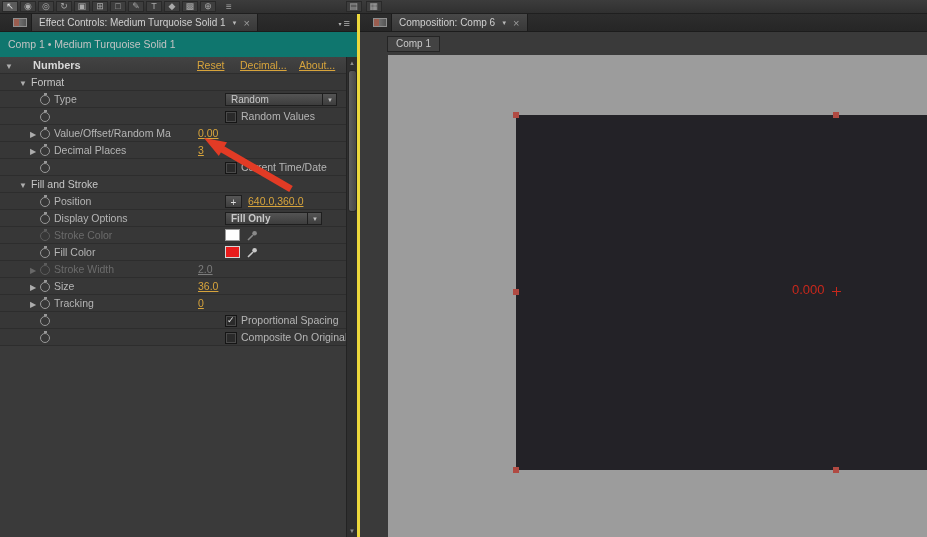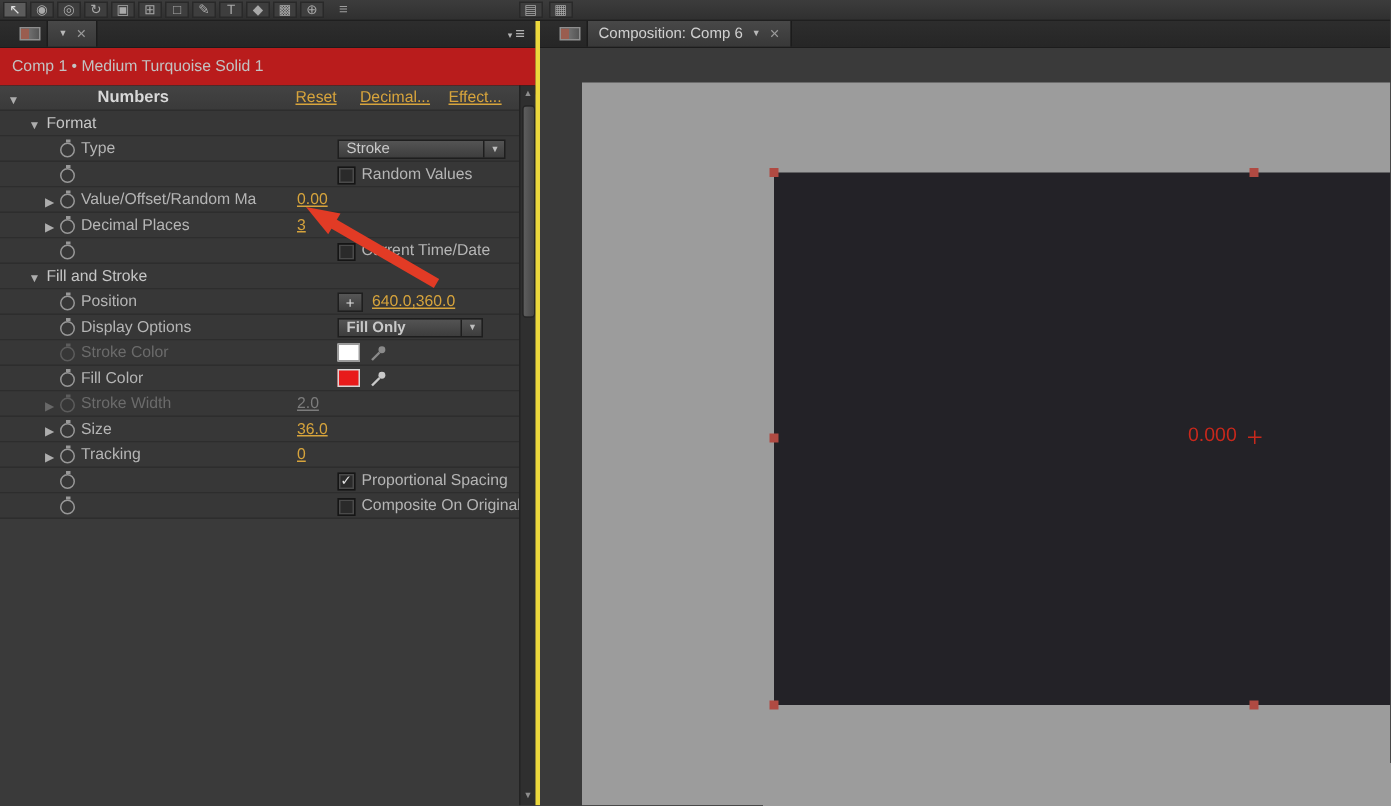--- a/index.html
+++ b/index.html
@@ -25,28 +25,28 @@
        background:linear-gradient(#484848,#383838);border-left:1px solid #1c1c1c;border-right:1px solid #1c1c1c;
        color:#d0d0d0;font-size:10px;white-space:nowrap;}
   .tab .caret{font-size:6px;color:#b8b8b8;}
   .tab .close{font-size:11px;color:#9c9c9c;line-height:10px;}
   .panel-menu{position:absolute;right:7px;top:3px;color:#b3b3b3;font-size:11px;display:flex;align-items:center;gap:2px;}
   .panel-menu .caret{font-size:6px;}
 
   
   .left-panel{position:absolute;top:14px;left:0;width:357px;bottom:0;background:#3a3a3a;}
   .breadcrumb{height:25px;line-height:25px;padding-left:8px;color:#c3c3c3;font-size:10.5px;
-              border-bottom:6px solid #000000;background:#b91c1c;white-space:nowrap;}
+              border-bottom:6px solid #000000;background:#0f766e;white-space:nowrap;}
   .rows{position:absolute;top:43px;left:0;width:346px;}
   .r{position:relative;height:17px;background:#373737;border-bottom:1px solid #2d2d2d;box-sizing:border-box;}
   .r span{position:absolute;top:2px;line-height:13px;white-space:nowrap;}
   .r.header{background:linear-gradient(#434343,#3a3a3a);}
   .tw{font-size:8px;color:#adadad;width:10px;text-align:center;top:3px !important;}
   .fx{left:16px;font-family:"DejaVu Serif",serif;font-style:italic;font-size:11px;color:#dadada;margin-top:36px;}
-  .ename{left:33px;font-weight:bold;color:#d8d8d8;font-size:11px;margin-left:32px;}
+  .ename{left:33px;font-weight:bold;color:#d8d8d8;font-size:11px;}
   .lnk{color:#d7a43c;text-decoration:underline;}
   .glbl{left:31px;color:#c6c6c6;}
   .lbl{left:54px;width:140px;overflow:hidden;color:#b5b5b5;}
   .sw{position:absolute;left:40px;top:4px !important;width:8px;height:8px;border:1px solid #989898;
       border-radius:50%;box-sizing:content-box;}
   .sw::before{content:"";position:absolute;top:-3px;left:3px;width:3px;height:2px;background:#989898;}
   .val{left:198px;color:#d7a43c;text-decoration:underline;text-align:right;}
   .val.gray{color:#7c7c7c;}
   .dd{position:absolute;left:225px;top:2px;height:13px;border:1px solid #1e1e1e;
       background:linear-gradient(#545454,#3d3d3d);color:#c9c9c9;font-size:10px;box-sizing:border-box;}
@@ -151,51 +151,52 @@
       <div class="tool">
           <span>▦</span>
         </div>
     </div>
   </div>
 
   <div class="left-panel">
     <div class="tabbar">
       <span class="panel-grip"></span>
       <div class="tab">
+        <span>Effect Controls: Medium Turquoise Solid 1</span>
         <span class="caret">▼</span>
         <span class="close">×</span>
       </div>
       <div class="panel-menu">
         <span class="caret">▾</span>
         <span>≡</span>
       </div>
     </div>
 
     <div class="breadcrumb">Comp 1 • Medium Turquoise Solid 1</div>
 
     <div class="rows">
 
       <div class="r header">
         <span class="tw" style="left:4px">▼</span>
         <span class="fx">fx</span>
         <span class="ename">Numbers</span>
         <span class="lnk" style="left:197px">Reset</span>
         <span class="lnk" style="left:240px">Decimal...</span>
-        <span class="lnk" style="left:299px">Effect...</span>
+        <span class="lnk" style="left:299px">About...</span>
       </div>
 
       <div class="r">
         <span class="tw" style="left:18px">▼</span>
         <span class="glbl">Format</span>
       </div>
 
       <div class="r">
         <span class="sw"></span>
         <span class="lbl">Type</span>
-        <div class="dd w1"><span>Stroke</span></div>
+        <div class="dd w1"><span>Random</span></div>
       </div>
 
       <div class="r">
         <span class="sw"></span>
         <div class="cb">
             <span></span>
           </div>
         <span class="cb-label">Random Values</span>
       </div>
 
@@ -310,20 +311,23 @@
   <div class="right-panel">
     <div class="tabbar">
       <span class="panel-grip"></span>
       <div class="tab">
         <span>Composition: Comp 6</span>
         <span class="caret">▼</span>
         <span class="close">×</span>
       </div>
     </div>
 
+    <div class="viewer-strip">
+      <div class="viewer-tab">Comp 1</div>
+    </div>
 
     <div class="viewer">
       <div class="solid"></div>
       <div class="handle h-tl"></div>
       <div class="handle h-tc"></div>
       <div class="handle h-ml"></div>
       <div class="handle h-bl"></div>
       <div class="handle h-bc"></div>
       <div class="overlay-text">0.000</div>
       <div class="anchor"></div>

